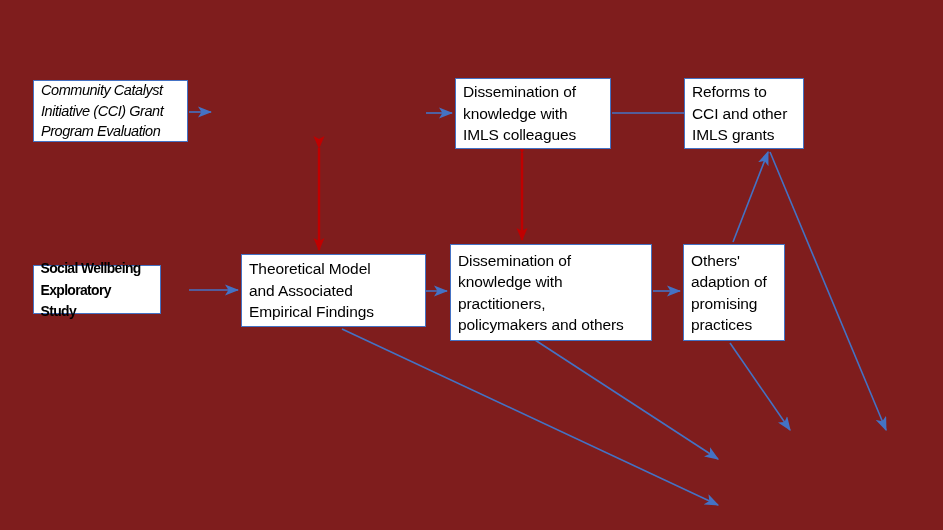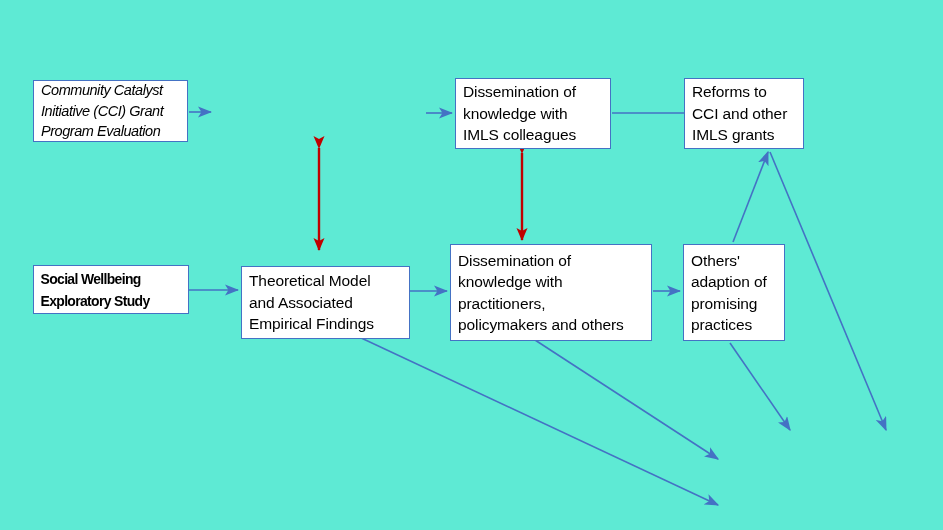--- a/index.html
+++ b/index.html
@@ -4,21 +4,21 @@
 <style>
   html, body {
     margin: 0;
     padding: 0;
     background: #ffffff;
   }
   #canvas {
     position: relative;
     width: 943px;
     height: 530px;
-    background: #5eead4;
+    background: #7f1d1d;
     overflow: hidden;
     font-family: "Liberation Sans", sans-serif;
   }
   #arrow-layer {
     position: absolute;
     left: 0;
     top: 0;
     width: 943px;
     height: 530px;
     pointer-events: none;
@@ -123,26 +123,26 @@
 knowledge with
 IMLS colleagues</span>
   </div>
 
   <div class="node" style="left:684px; top:78px; width:120px; height:71px;">
     <span class="txt">Reforms to
 CCI and other
 IMLS grants</span>
   </div>
 
-  <div class="node bold" style="left:33px; top:265px; width:156px; height:49px;">
+  <div class="node bold" style="left:33px; top:265px; width:128px; height:49px;">
     <span class="txt">Social Wellbeing
 Exploratory Study</span>
   </div>
 
-  <div class="node" style="left:241px; top:254px; width:169px; height:73px;margin-top:12px;">
+  <div class="node" style="left:241px; top:254px; width:185px; height:73px;">
     <span class="txt">Theoretical Model
 and Associated
 Empirical Findings</span>
   </div>
 
   <div class="node" style="left:450px; top:244px; width:202px; height:97px;">
     <span class="txt">Dissemination of
 knowledge with
 practitioners,
 policymakers and others</span>

